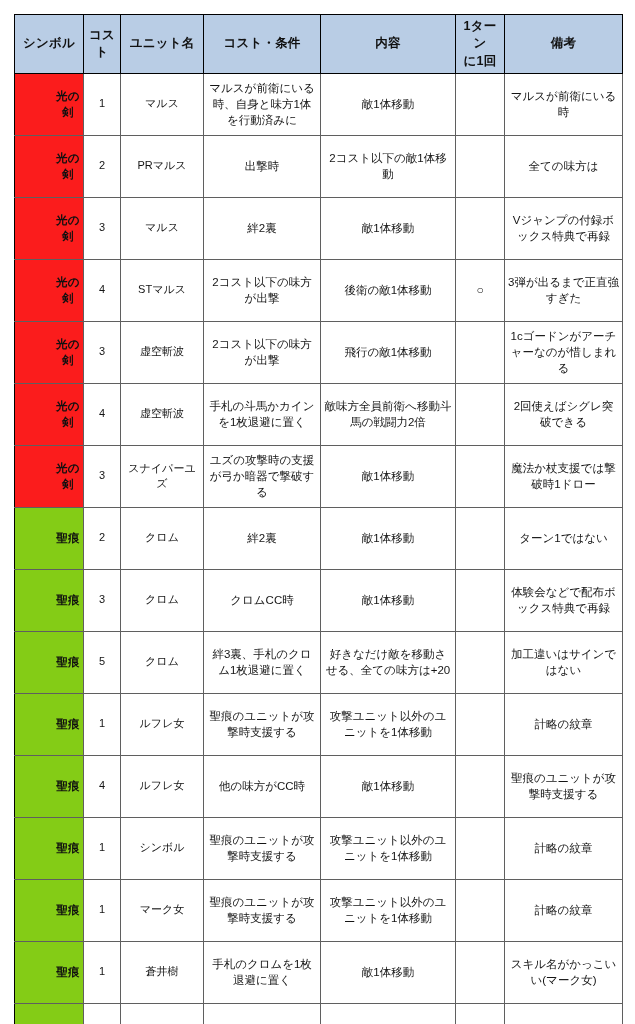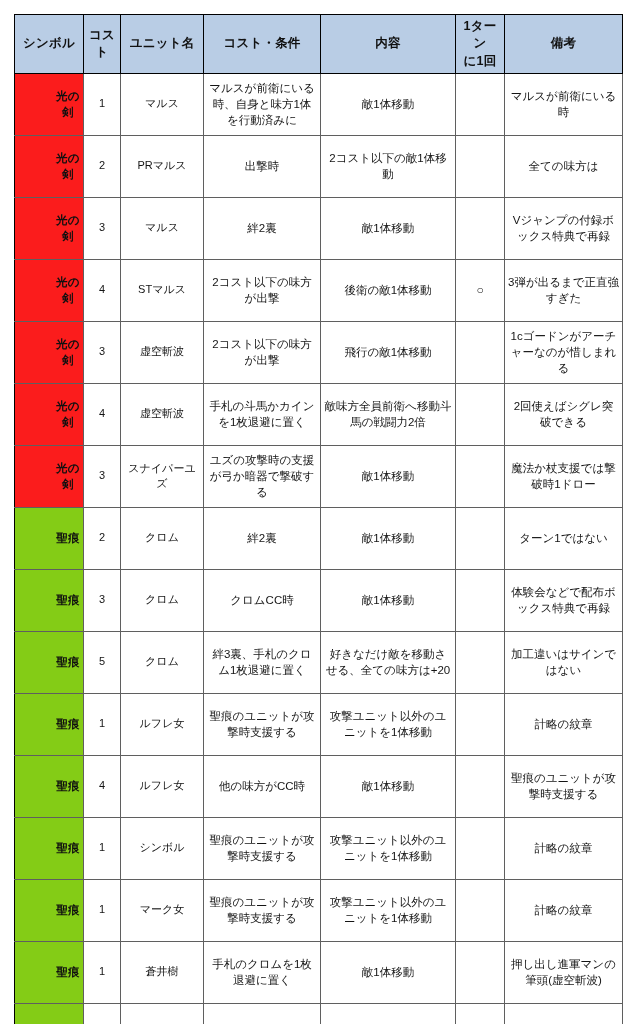--- a/index.html
+++ b/index.html
@@ -234,21 +234,21 @@
           <td class="once-cell"></td>
           <td class="note-cell">計略の紋章</td>
         </tr>
         <tr class="row-h62 group-blue">
           <td class="symbol-cell">聖痕</td>
           <td class="cost-cell">1</td>
           <td class="unit-cell">蒼井樹</td>
           <td class="cond-cell">手札のクロムを1枚退避に置く</td>
           <td class="effect-cell">敵1体移動</td>
           <td class="once-cell"></td>
-          <td class="note-cell">押し出し進軍マンの筆頭(虚空斬波)</td>
+          <td class="note-cell">スキル名がかっこいい(マーク女)</td>
         </tr>
         <tr class="row-h62 group-blue">
           <td class="symbol-cell">聖痕</td>
           <td class="cost-cell">4</td>
           <td class="unit-cell">蒼井樹</td>
           <td class="cond-cell">他の味方がCC時</td>
           <td class="effect-cell">後衛の敵2体まで移動</td>
           <td class="once-cell">○</td>
           <td class="note-cell">強い上級CFが欲しい</td>
         </tr>

